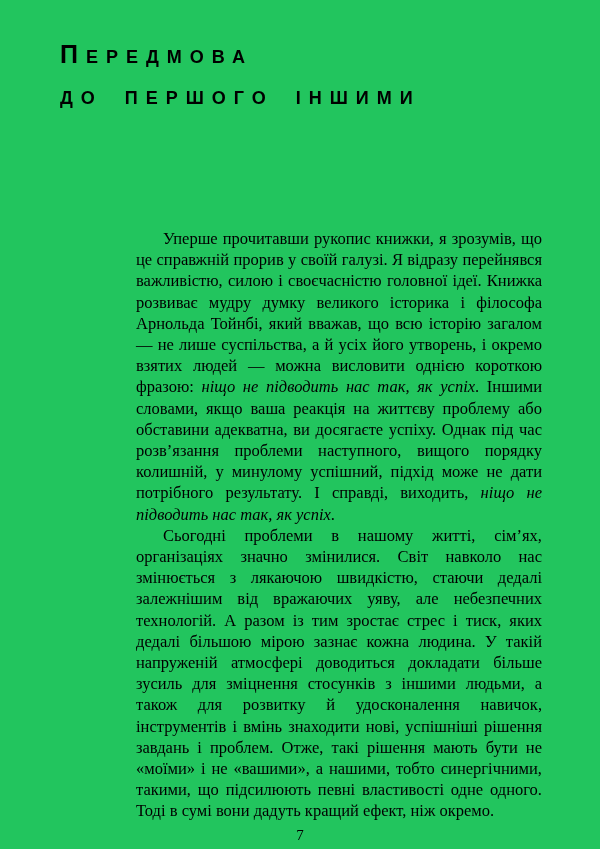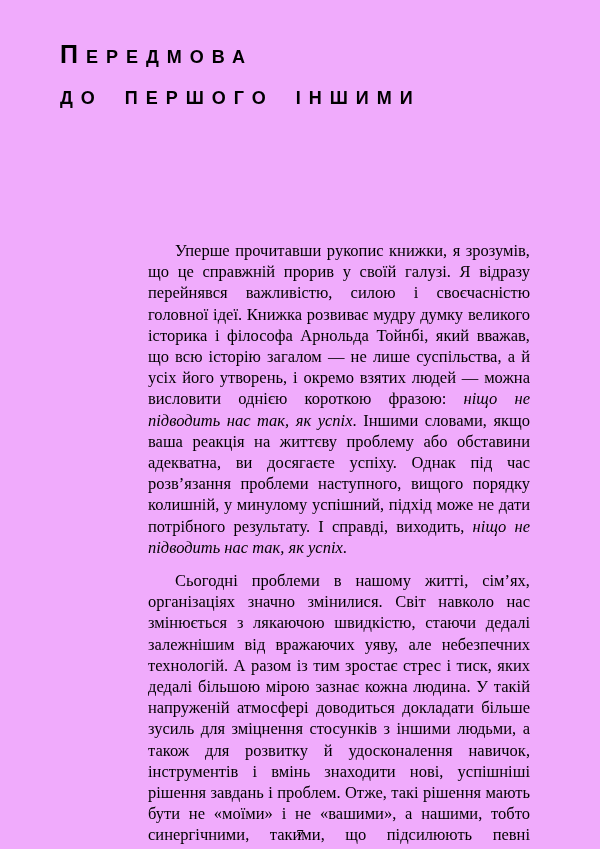--- a/index.html
+++ b/index.html
@@ -4,21 +4,21 @@
 <style>
   html, body {
     margin: 0;
     padding: 0;
     background: #ffffff;
   }
   .page {
     position: relative;
     width: 600px;
     height: 849px;
-    background: #f0abfc;
+    background: #22c55e;
     color: #000000;
     font-family: "Liberation Serif", serif;
     overflow: hidden;
     box-sizing: border-box;
   }
   .chapter-title {
     position: absolute;
     left: 60px;
     top: 34px;
     font-family: "Liberation Sans", sans-serif;
@@ -35,21 +35,21 @@
     position: absolute;
     left: 136px;
     top: 228px;
     width: 406px;
     font-size: 16.5px;
     line-height: 21.2px;
     text-align: justify;
     color: #000000;
   }
   .body-text p {
-    margin: 12px;
+    margin: 0;
     padding: 0;
     text-indent: 27px;
   }
   .body-text em {
     font-style: italic;
   }
   .page-number {
     position: absolute;
     left: 0;
     right: 0;

